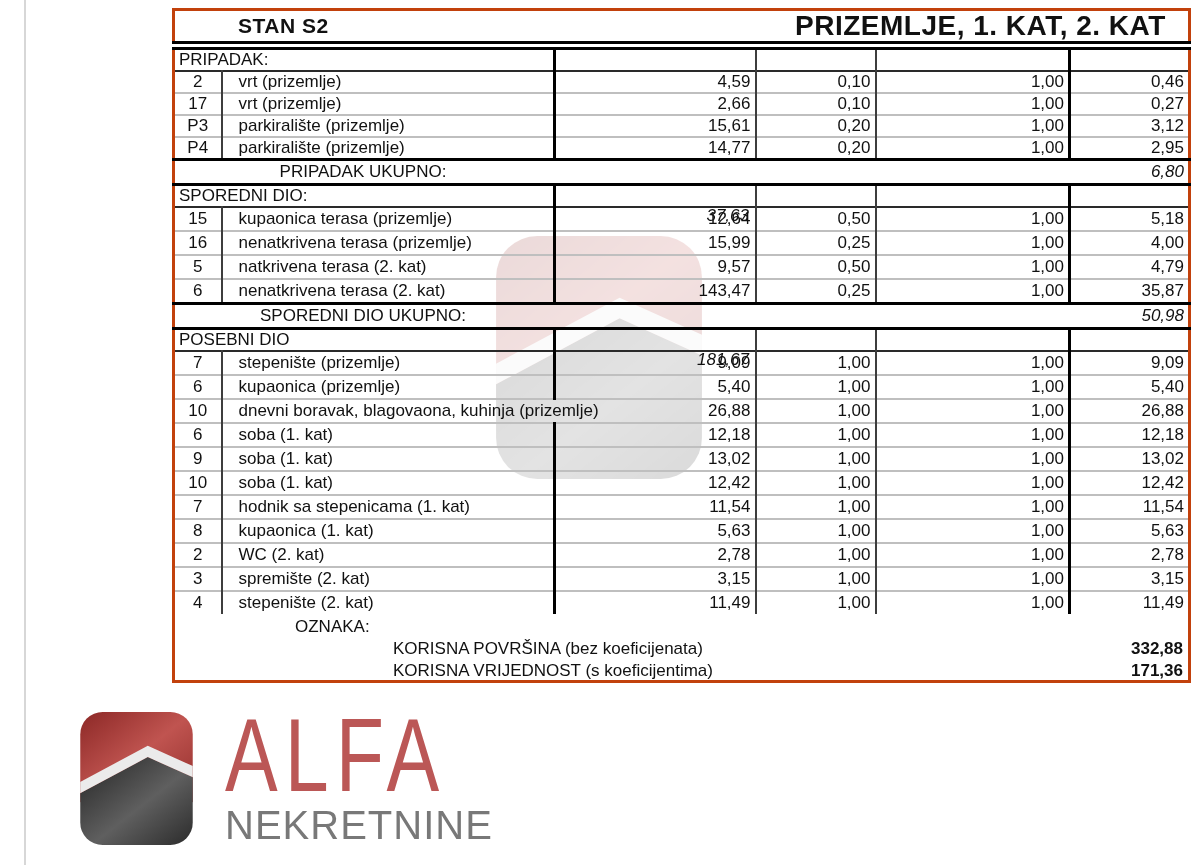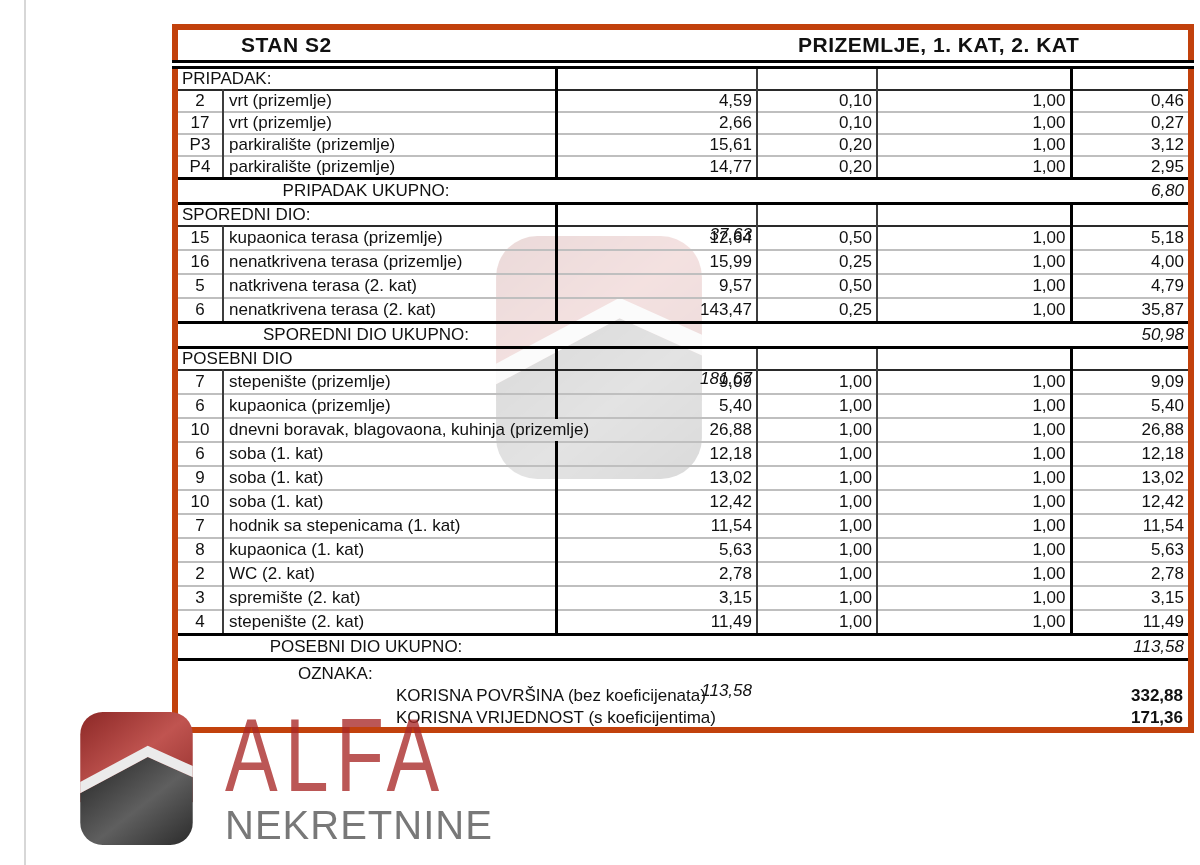--- a/index.html
+++ b/index.html
@@ -4,44 +4,44 @@
 <style>
   html,body{margin:0;padding:0;background:#fff;}
   body{font-family:"Liberation Sans",sans-serif;}
   #page{position:relative;width:1200px;height:865px;background:#ffffff;overflow:hidden;}
 
   
   .page-edge{position:absolute;left:24px;top:0;width:2px;height:865px;background:#d7d7d7;}
 
   
   table.calc{
-    position:absolute;left:172px;top:24px;width:1016px;z-index:1;
+    position:absolute;left:172px;top:8px;width:1016px;z-index:1;
     border-collapse:collapse;table-layout:fixed;
-    border:6px solid #c2410c;background:transparent;
+    border:3px solid #c2410c;background:transparent;
   }
   td{padding:0;vertical-align:middle;font-size:17px;color:#111;line-height:1.15;}
 
   .r-title td{height:30px;border-bottom:9px double #000;position:relative;}
   .title-left{position:absolute;left:63px;top:50%;transform:translateY(-50%);font-weight:bold;font-size:21px;letter-spacing:.5px;}
-  .title-right{position:absolute;left:620px;top:50%;transform:translateY(-50%);font-weight:bold;font-size:21px;letter-spacing:.5px;}
+  .title-right{position:absolute;left:620px;top:50%;transform:translateY(-50%);font-weight:bold;font-size:28px;letter-spacing:.5px;}
 
   .r-header td{height:70px;border-bottom:3px solid #000;text-align:center;font-size:16px;white-space:pre-line;}
 
   .v-thin{border-right:2px solid #3d3d3d;}
   .v-thick{border-right:3px solid #000;}
 
   .sec-row td{height:20px;}
   .sec-label{padding-left:4px;white-space:nowrap;}
 
   .data-row td{border-top:2px solid #bfbfbf;height:22px;}
   .data-row.first td{border-top:2px solid #2a2a2a;}
   tbody.s3 .data-row td{height:20px;}
 
   td.c0{text-align:center;}
-  td.c1{padding-left:5px;white-space:nowrap;overflow:visible;}
+  td.c1{padding-left:16px;white-space:nowrap;overflow:visible;}
   td.c1.ovf{border-right:none;}
   td.num{text-align:right;padding-right:4px;white-space:nowrap;}
 
   .total-row td{height:22px;border-top:3px solid #000;border-bottom:3px solid #000;position:relative;}
   .t-label{position:absolute;left:0;top:50%;transform:translateY(-50%);width:376px;text-align:center;white-space:nowrap;}
   .t-area{position:absolute;left:381px;top:50%;transform:translateY(-50%);width:193px;text-align:right;font-style:italic;margin-top:44px;}
   .t-value{position:absolute;right:4px;top:50%;transform:translateY(-50%);font-style:italic;text-align:center;}
 
   .grand td{height:66px;position:relative;}
   .g-ukupno{position:absolute;left:120px;top:3px;}
@@ -299,27 +299,20 @@
           <td class="num">3,15</td>
         </tr>
         <tr class="data-row">
           <td class="c0 v-thin">4</td>
           <td class="c1 v-thick">stepenište (2. kat)</td>
           <td class="num v-thin">11,49</td>
           <td class="num v-thin">1,00</td>
           <td class="num v-thick">1,00</td>
           <td class="num">11,49</td>
         </tr>
-        <tr class="total-row">
-          <td class="" colspan="6">
-            <span class="t-label">POSEBNI DIO UKUPNO:</span>
-            <span class="t-area">113,58</span>
-            <span class="t-value">113,58</span>
-          </td>
-        </tr>
       </tbody>
       <tbody>
       <tr class="grand">
         <td colspan="6">
           <span class="g-ukupno">OZNAKA:</span>
           <span class="g-l1">KORISNA POVRŠINA (bez koeficijenata)</span>
           <span class="g-v1">332,88</span>
           <span class="g-l2">KORISNA VRIJEDNOST (s koeficijentima)</span>
           <span class="g-v2">171,36</span>
         </td>

